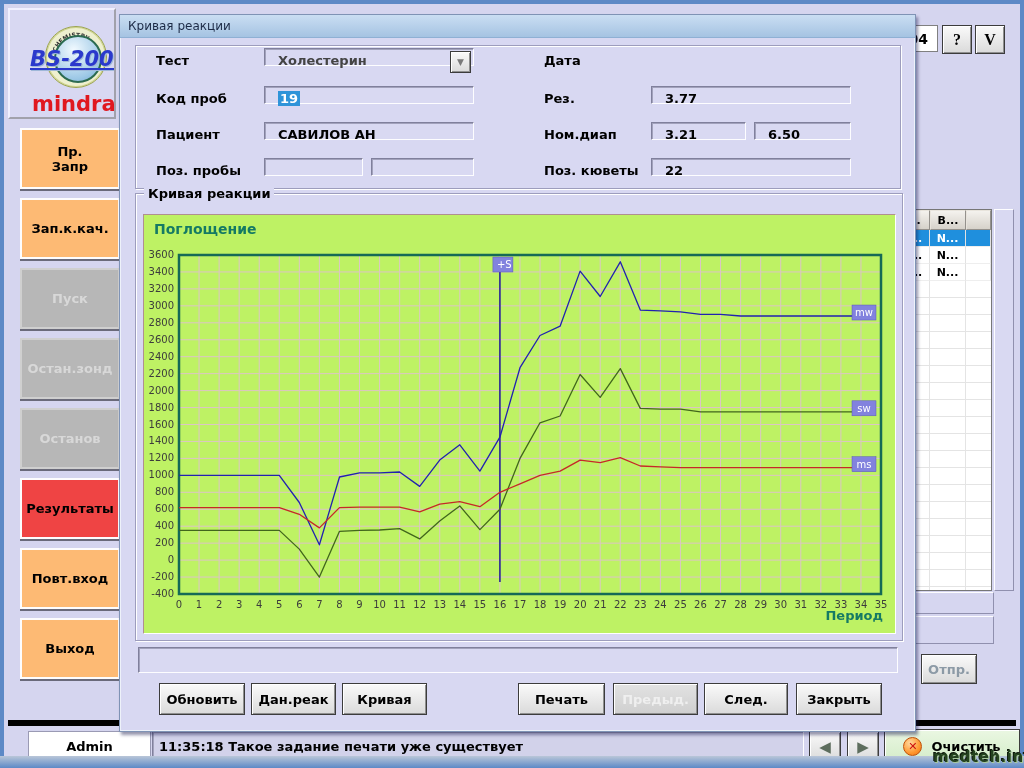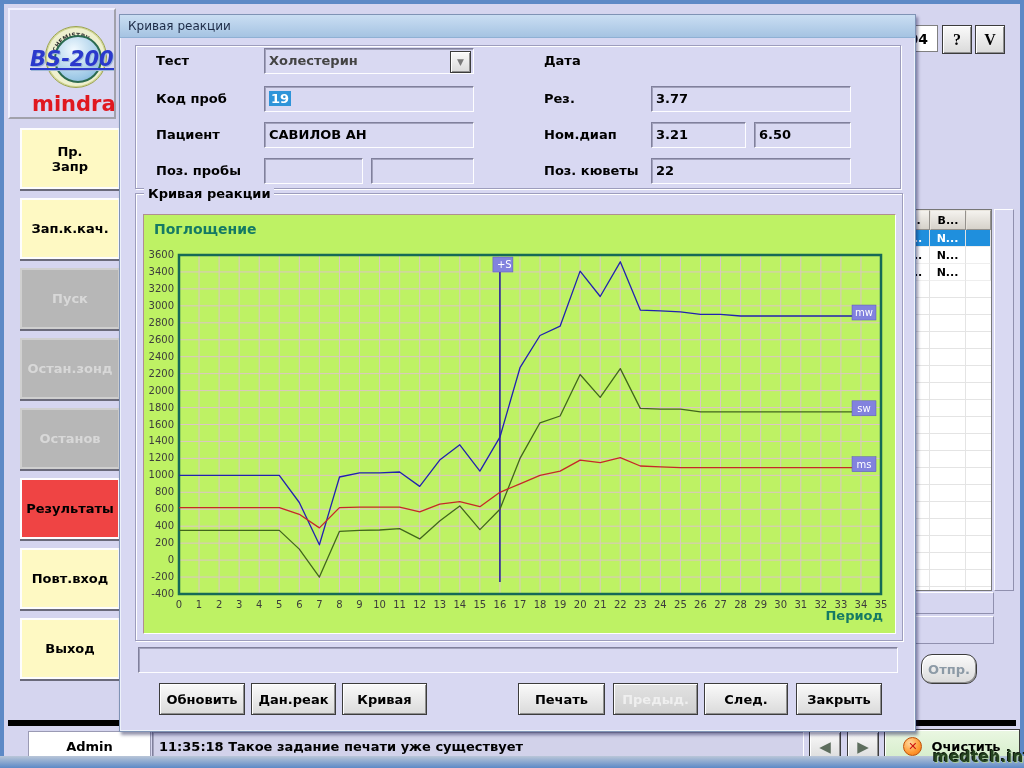--- a/index.html
+++ b/index.html
@@ -20,21 +20,21 @@
               border:2px outset #f0f0ff;overflow:hidden;}
   .logo-circle{position:absolute;left:35px;top:16px;width:60px;height:60px;border-radius:50%;
                background:#eef0cf;border:1px solid #9aa34f;box-shadow:inset 0 0 0 1px #cfd48f;}
   .logo-inner{position:absolute;left:8px;top:8px;width:44px;height:44px;border-radius:50%;
               background:radial-gradient(circle at 40% 30%,#f2faff,#9dc8e6 70%,#6fa8cf);
               border:2px solid #2c6b50;}
   .logo-arc{position:absolute;width:60px;height:60px;left:0;top:0;}
   .logo-bs{position:absolute;left:20px;top:37px;width:100px;font:italic bold 21px "DejaVu Sans",sans-serif;
            color:#2b39cc;text-decoration:underline;letter-spacing:0px;text-shadow:1px 1px 0 #9fb8d8;}
   .logo-mindray{position:absolute;left:22px;top:82px;font:bold 21px "DejaVu Sans",sans-serif;color:#e0181f;}
-  .side-btn{position:absolute;left:16px;width:96px;height:57px;background:#fef9c3;border:2px solid #fdfdfe;
+  .side-btn{position:absolute;left:16px;width:96px;height:57px;background:#fdba74;border:2px solid #fdfdfe;
             box-shadow:0 2px 0 #6a6a7a,2px 2px 0 #9a9ab4;display:flex;align-items:center;justify-content:center;
             font-weight:bold;font-size:13px;color:#000;text-align:center;white-space:pre-line;cursor:pointer;}
   .side-btn.disabled{background:#b7b7b7;color:#d8d8d8;border-color:#cfcfcf;}
   .side-btn.active{background:#ef4444;}
 
   
   .tr-timebox{position:absolute;left:886px;top:21px;width:48px;height:27px;background:#ffffff;
               border:1px solid #808080;font-weight:bold;font-size:14px;display:flex;align-items:center;
               justify-content:flex-end;padding-right:9px;box-sizing:border-box;}
   .tr-btn{position:absolute;top:21px;width:28px;height:27px;display:flex;align-items:center;justify-content:center;
@@ -48,32 +48,32 @@
   .rt-h{background:linear-gradient(#f4f2ee,#d6d2ca);border:1px outset #e8e4dc;font:bold 11px "DejaVu Sans",sans-serif;
         display:flex;align-items:center;justify-content:center;box-sizing:border-box;}
   .rt-row{display:flex;height:17px;font:bold 11px "DejaVu Sans",sans-serif;}
   .rt-c{border-right:1px solid #e2e2e2;border-bottom:1px solid #eee;display:flex;align-items:center;
         justify-content:center;box-sizing:border-box;}
   .rt-row.sel{background:#1f8fdd;color:#fff;}
   .rt-fill{flex:1;background:repeating-linear-gradient(to bottom,transparent 0 16px,#e4e4e4 16px 17px);position:relative;}
   .rt-fill .v1,.rt-fill .v2{position:absolute;top:0;bottom:0;width:1px;background:#e4e4e4;}
   .rt-strip{position:absolute;left:898px;width:90px;background:#d6d6f0;border:1px solid;border-color:#fdfdff #9090ae #9090ae #fdfdff;}
   .rt-send{position:absolute;left:917px;top:650px;width:54px;height:28px;color:#8c9aa6;font-weight:bold;font-size:13px;
-           display:flex;align-items:center;justify-content:center;border-radius:11px;}
+           display:flex;align-items:center;justify-content:center;}
   .rt-scroll{position:absolute;left:990px;top:205px;width:18px;height:380px;background:#d9d9f2;
              border:1px solid;border-color:#fdfdff #9090ae #9090ae #fdfdff;}
 
   
   .dialog{position:absolute;left:115px;top:10px;width:795px;height:716px;background:#d8d8f2;
           border:1px solid #7f93b5;box-shadow:inset 0 0 0 1px #eef2fa,2px 3px 3px rgba(20,20,70,.45);z-index:10;}
   .dlg-title{height:22px;background:linear-gradient(#cadef3,#a5c3e2);display:flex;align-items:center;
              padding-left:8px;font-size:12px;color:#1c2a46;border-bottom:1px solid #8fb0d4;}
   .fields-box{position:absolute;left:15px;top:30px;width:764px;height:142px;}
   .frow-label{position:absolute;font-weight:bold;font-size:13px;line-height:26px;color:#000;}
-  .ffield{position:absolute;height:26px;font-weight:bold;font-size:13px;line-height:24px;padding-left:4px;
+  .ffield{position:absolute;height:18px;font-weight:bold;font-size:13px;line-height:24px;padding-left:13px;
           box-sizing:border-box;color:#000;}
   .combo-arrow{position:absolute;right:2px;top:2px;width:19px;height:20px;display:flex;align-items:center;
                justify-content:center;font-size:9px;color:#7a7a7a;}
   .selmark{background:#2f94d9;color:#fff;padding:0 2px;}
 
   .chart-box{position:absolute;left:15px;top:178px;width:766px;height:446px;}
   .chart-legend,.fieldsless{position:absolute;top:-8px;left:8px;background:#d8d8f2;padding:0 4px;
                 font-weight:bold;font-size:13px;color:#000;}
   .chart-panel{position:absolute;left:7px;top:20px;width:751px;height:418px;background:#bef264;
                border:1px solid;border-color:#b09090 #fff #fff #b09090;}

